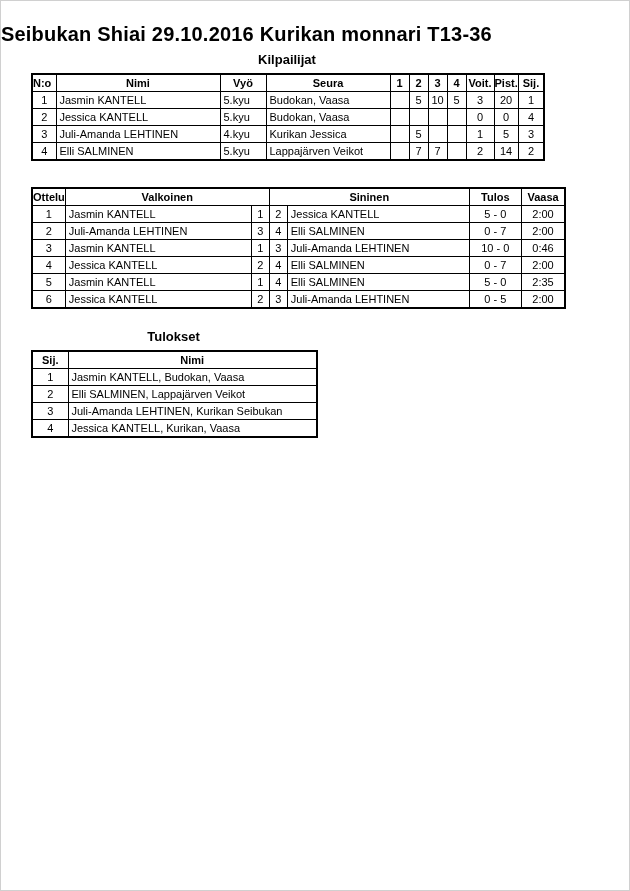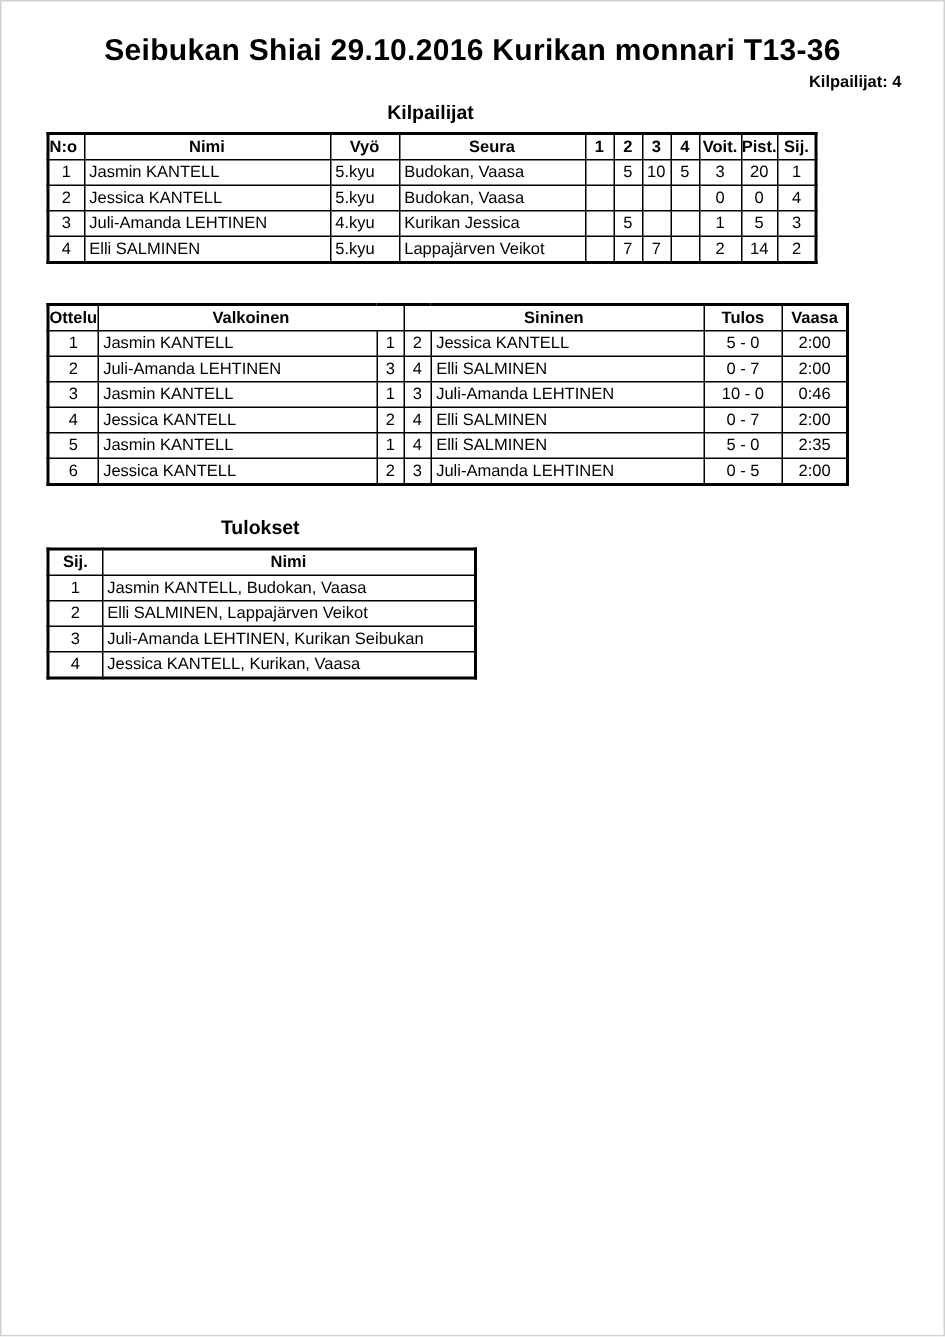--- a/index.html
+++ b/index.html
@@ -13,21 +13,20 @@
     background: #ffffff;
     border: 1px solid #d0d0d0;
     box-sizing: border-box;
     font-family: "Liberation Sans", sans-serif;
     color: #000000;
     overflow: hidden;
   }
   .doc-title {
     font-size: 20px;
     font-weight: bold;
-    text-align: center;
     padding-top: 22px;
     letter-spacing: 0.2px;
   }
   .doc-count {
     font-size: 11px;
     font-weight: bold;
     text-align: right;
     padding-right: 28px;
     margin-top: 3px;
   }
@@ -64,21 +63,20 @@
   .c { text-align: center; }
   .l { text-align: left; }
   .tight { padding: 0; margin-top: 47px; }
 </style>
 </head>
 <body>
 
 <div class="page">
 
   <div class="doc-title">Seibukan Shiai  29.10.2016  Kurikan monnari   T13-36</div>
-  <div class="doc-count">Kilpailijat: 4</div>
 
   <div class="section sec-kilpailijat">
     <div class="section-title">Kilpailijat</div>
     <table>
       <colgroup>
         <col style="width:24px">
           <col style="width:164px">
           <col style="width:46px">
           <col style="width:124px">
         <col style="width:19px">

